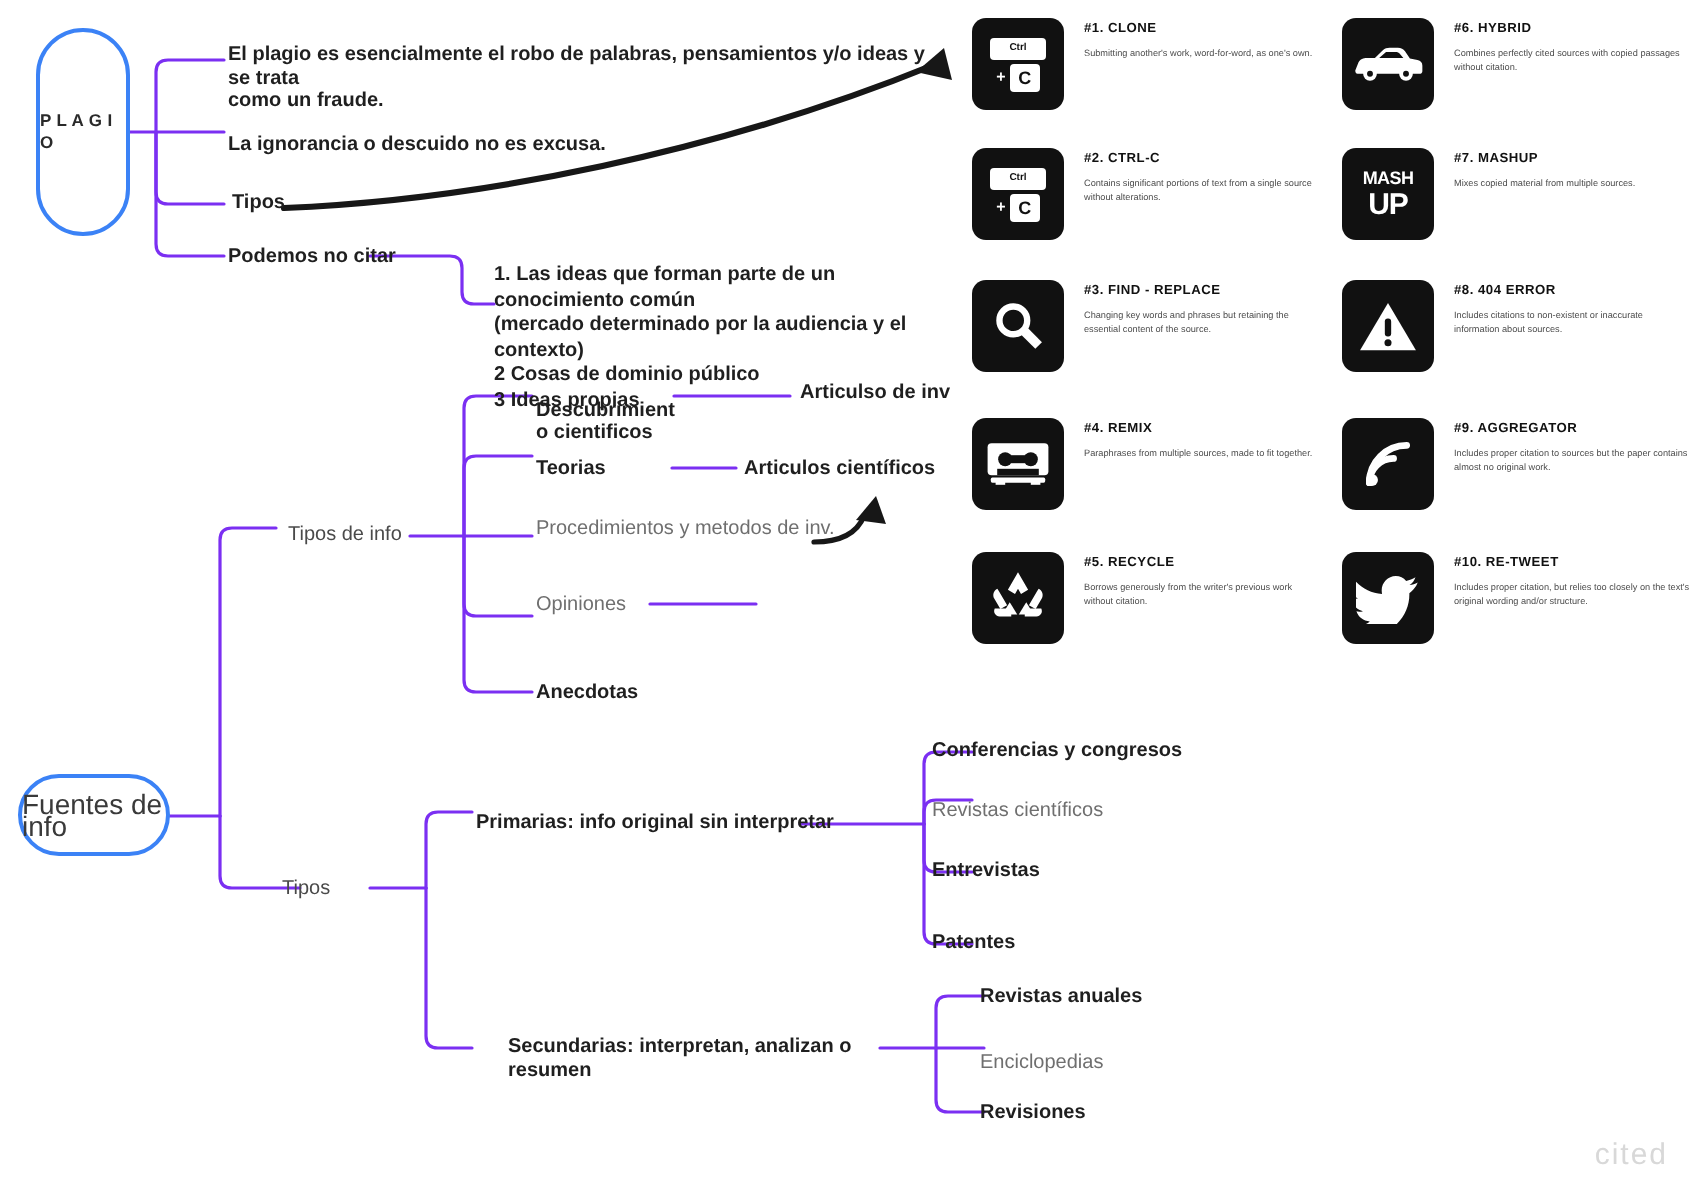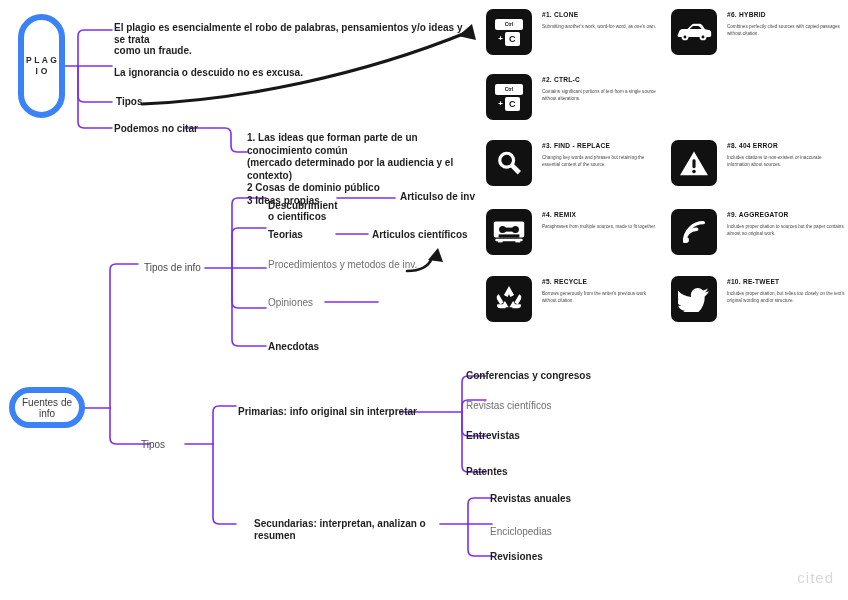--- a/index.html
+++ b/index.html
@@ -24,45 +24,44 @@
     top: 0;
     width: 848px;
     height: 600px;
     pointer-events: none;
   }
 
   
   .root-node {
     position: absolute;
     box-sizing: border-box;
-    border: 6px solid #3b82f6;
+    border: 2px solid #3b82f6;
     border-radius: 40px;
     display: flex;
     align-items: center;
     justify-content: center;
-    text-align: center;
     color: #2a2a2a;
     background: #fff;
   }
   #node-plagio {
     left: 18px; top: 14px;
     width: 47px; height: 104px;
     border-radius: 26px;
   }
   #node-plagio .vtext {
     font-size: 8.5px;
     line-height: 11.2px;
     letter-spacing: 0.2px;
     font-weight: 600;
   }
   #node-fuentes {
     left: 9px; top: 387px;
     width: 76px; height: 41px;
     border-radius: 21px;
-    font-size: 10px;
+    font-size: 14px;
     line-height: 11px;
     font-weight: 500;
     color: #3a3a3a;
   }
 
   
   .lbl {
     position: absolute;
     color: #1f1f1f;
     font-size: 10px;
@@ -366,20 +365,32 @@
         <circle cx="33" cy="18" r="4.2" fill="#fff"></circle>
         <circle cx="33" cy="18" r="1.8" fill="#111"></circle>
       </svg>
     </div>
     <div class="card-body">
       <div class="card-title">#6. HYBRID</div>
       <div class="card-desc">Combines perfectly cited sources with copied passages without citation.</div>
     </div>
   </div>
 
+  <div class="card" style="left:671px; top:74px;">
+    <div class="icon-box">
+      <div class="mashup">
+        <div class="m1">MASH</div>
+        <div class="m2">UP</div>
+      </div>
+    </div>
+    <div class="card-body">
+      <div class="card-title">#7. MASHUP</div>
+      <div class="card-desc">Mixes copied material from multiple sources.</div>
+    </div>
+  </div>
 
   <div class="card" style="left:671px; top:140px;">
     <div class="icon-box">
       <svg class="glyph" width="30" height="27" viewBox="0 0 32 29" xmlns="http://www.w3.org/2000/svg">
         <path d="M16 1.6 L31 27 L1 27 Z" fill="#fff"></path>
         <rect x="14.3" y="10" width="3.4" height="9.6" rx="1.6" fill="#111"></rect>
         <circle cx="16" cy="23" r="1.9" fill="#111"></circle>
       </svg>
     </div>
     <div class="card-body">

